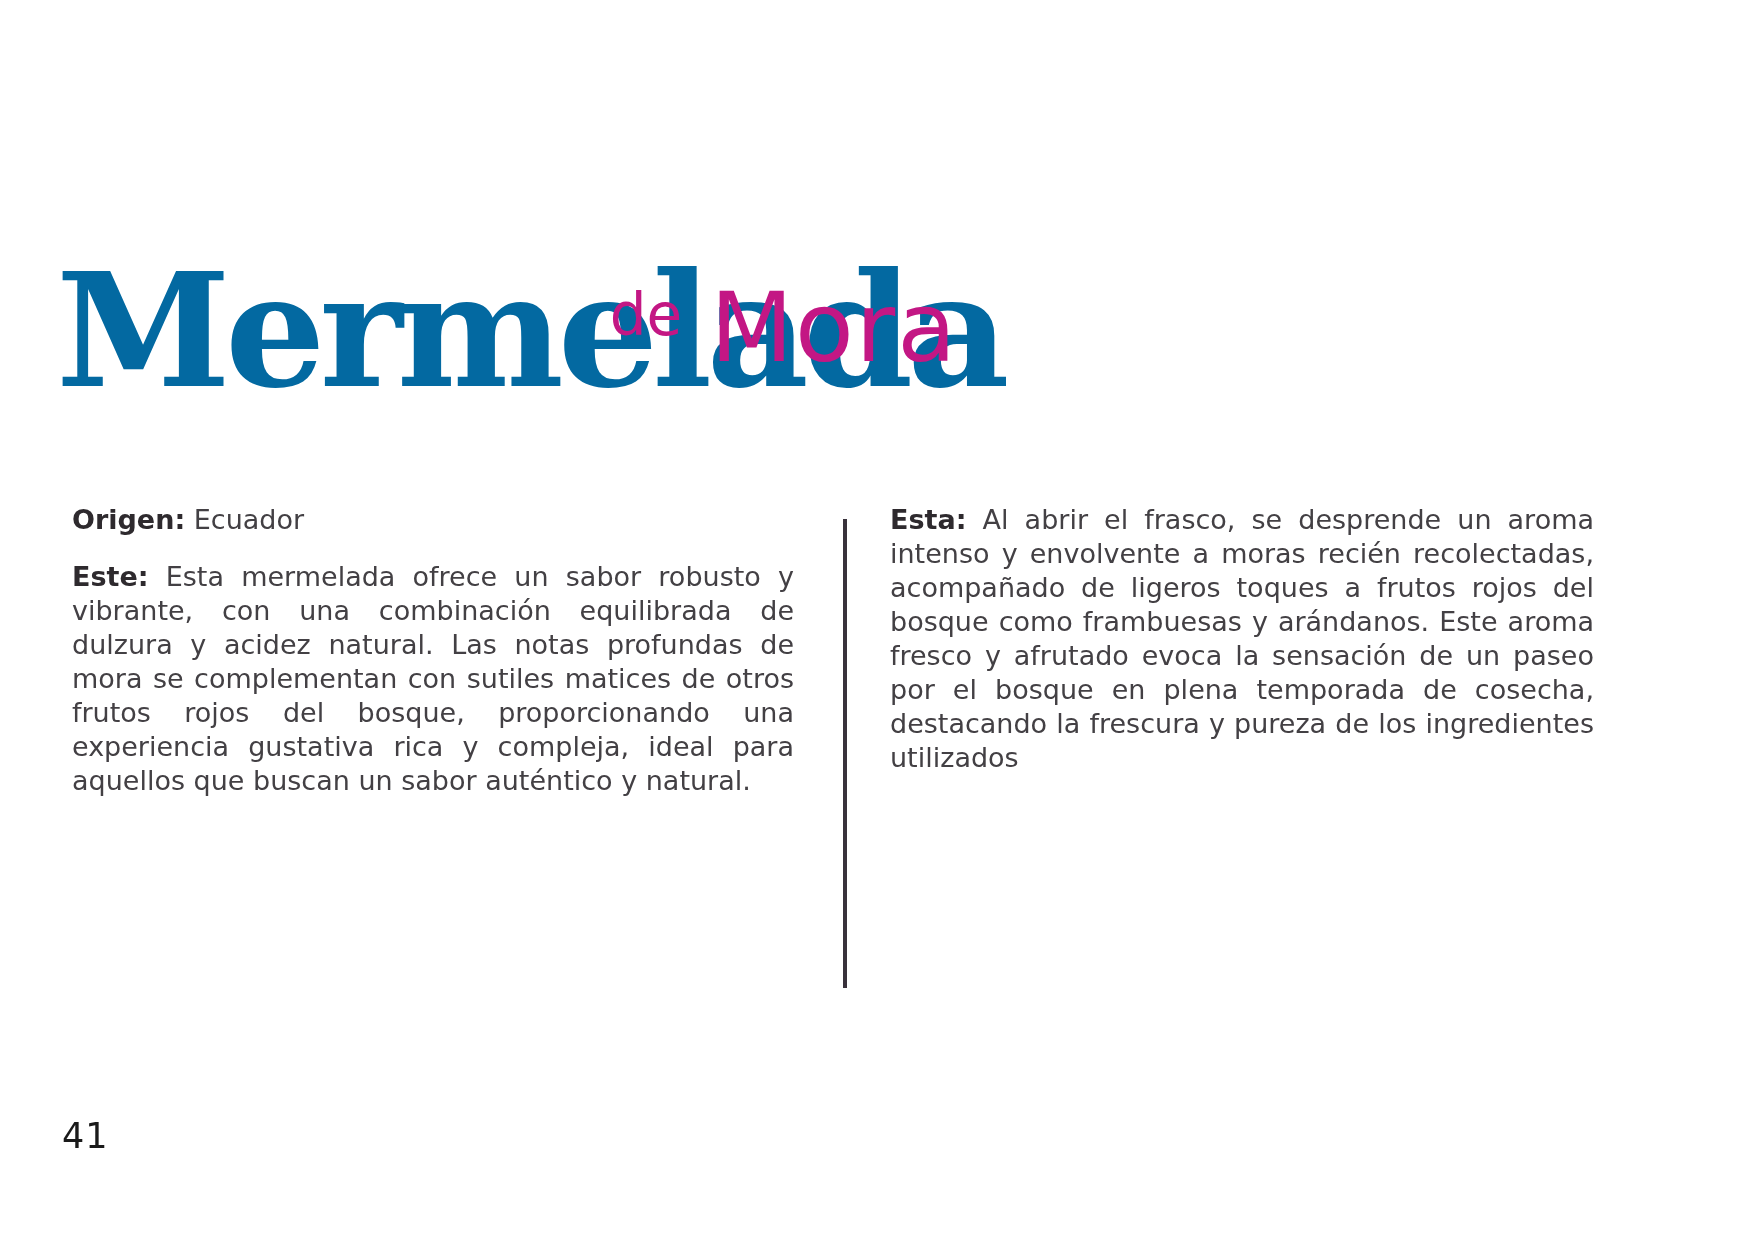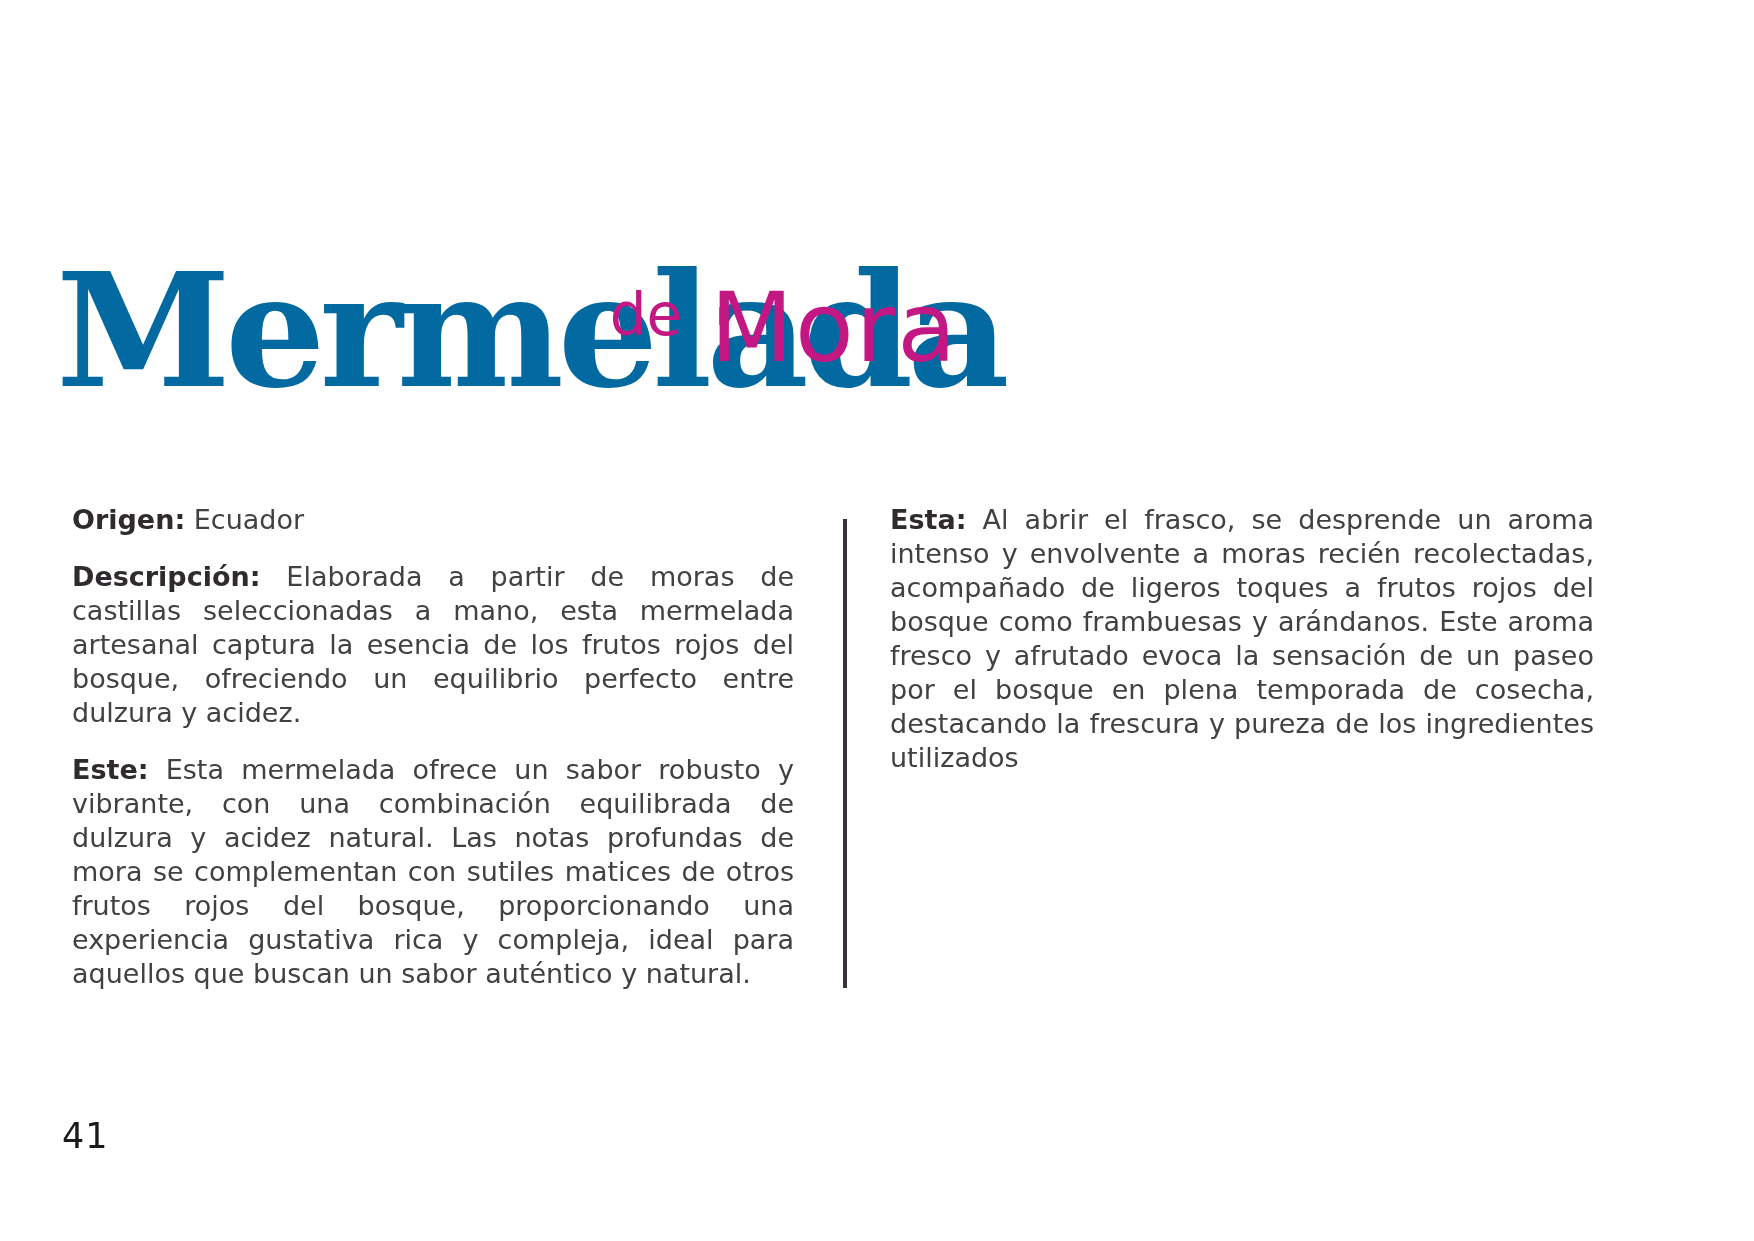--- a/index.html
+++ b/index.html
@@ -97,24 +97,20 @@
   <div class="subtitle">
     <span class="sub-small">de</span><span class="sub-large">Mora</span>
   </div>
 
   <div class="col col-left">
     <p>
       <span class="lbl">Origen:</span>
       <span>Ecuador</span>
     </p>
     <p>
-      <span class="lbl">Descripción:</span>
-      <span>Elaborada a partir de moras de castillas seleccionadas a mano, esta mermelada artesanal captura la esencia de los frutos rojos del bosque, ofreciendo un equilibrio perfecto entre dulzura y acidez.</span>
-    </p>
-    <p>
       <span class="lbl">Este:</span>
       <span>Esta mermelada ofrece un sabor robusto y vibrante, con una combinación equilibrada de dulzura y acidez natural. Las notas profundas de mora se complementan con sutiles matices de otros frutos rojos del bosque, proporcionando una experiencia gustativa rica y compleja, ideal para aquellos que buscan un sabor auténtico y natural.</span>
     </p>
   </div>
 
   <div class="divider"></div>
 
   <div class="col col-right">
     <p>
       <span class="lbl">Esta:</span>

